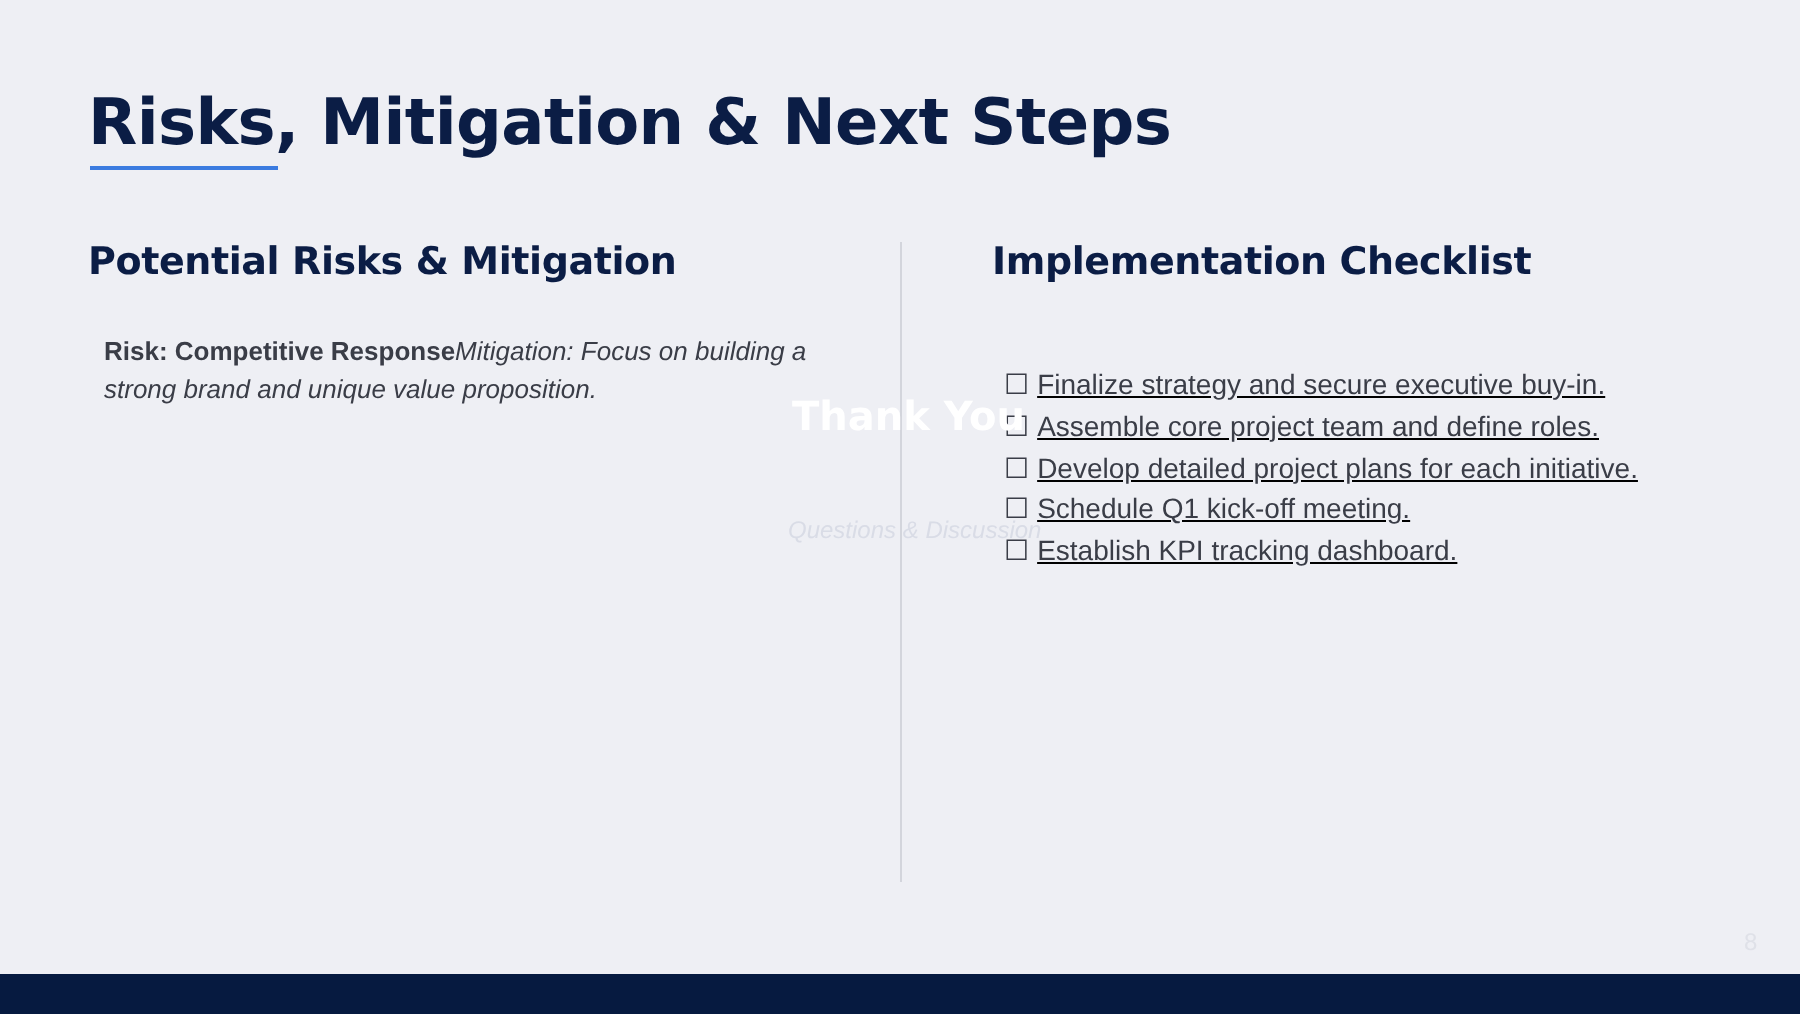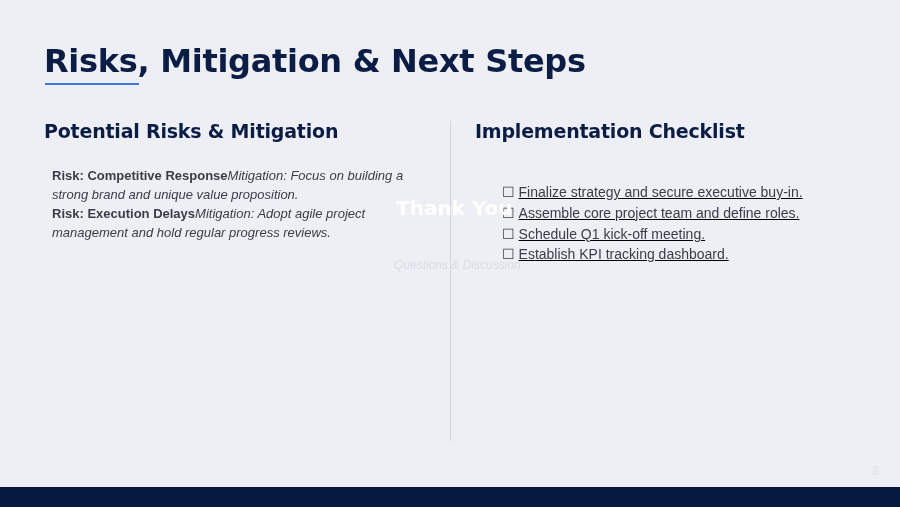--- a/index.html
+++ b/index.html
@@ -4,21 +4,21 @@
 <style>
   html, body { margin:0; padding:0; }
   body { width:900px; height:507px; background:#eeeff4; position:relative; overflow:hidden;
          font-family:"Liberation Sans", sans-serif; }
   .title { position:absolute; left:44px; top:42px; margin:0; font-size:32px; font-weight:700;
            color:#0b1d45; letter-spacing:-0.3px; font-family:"DejaVu Sans", sans-serif; }
   .title-underline { position:absolute; left:45px; top:83px; width:94px; height:2px; background:#3b7be0; }
   .col-heading { position:absolute; top:120px; margin:0; font-size:19px; font-weight:700; color:#0b1d45;
                  font-family:"DejaVu Sans", sans-serif; letter-spacing:-0.2px; }
   .left-heading { left:44px; }
-  .right-heading { left:475px; }
+  .right-heading { left:496px; }
   .divider { position:absolute; left:450px; top:121px; width:1px; height:320px; background:#d3d5dc; }
   .risks { position:absolute; left:52px; top:166px; width:390px; }
   .risk { font-size:13px; line-height:19px; color:#3a3d47; margin-bottom:0; }
   .risk b { font-weight:700; color:#3a3d47; }
   .risk i { font-style:italic; }
   .checklist { position:absolute; left:486px; top:166px; list-style:none; margin:16px; padding:0;text-decoration:underline; }
   .checklist li { font-size:14px; line-height:20.8px; color:#3a3d47; white-space:nowrap; }
   .box { display:inline-block; margin-right:4px; }
   .ghost-title { position:absolute; left:396px; top:196px; font-size:20px; font-weight:700; color:#ffffff;
                  font-family:"DejaVu Sans", sans-serif; white-space:nowrap; z-index:2; }
@@ -34,28 +34,26 @@
   <div class="title-underline"></div>
 
   <h2 class="col-heading left-heading">Potential Risks &amp; Mitigation</h2>
   <div class="divider"></div>
   <h2 class="col-heading right-heading">Implementation Checklist</h2>
 
   <div class="risks">
     <div class="risk">
       <b>Risk: Competitive Response</b><i>Mitigation: Focus on building a strong brand and unique value proposition.</i>
     </div>
-    <div class="risk">
-      <b>Risk: Execution Delays</b><i>Mitigation: Adopt agile project management and hold regular progress reviews.</i>
-    </div>
   </div>
 
   <ul class="checklist">
     <li><span class="box">☐</span><span>Finalize strategy and secure executive buy-in.</span></li>
     <li><span class="box">☐</span><span>Assemble core project team and define roles.</span></li>
+    <li><span class="box">☐</span><span>Develop detailed project plans for each initiative.</span></li>
     <li><span class="box">☐</span><span>Schedule Q1 kick-off meeting.</span></li>
     <li><span class="box">☐</span><span>Establish KPI tracking dashboard.</span></li>
   </ul>
 
   <div class="ghost-title">Thank You</div>
   <div class="ghost-sub">Questions &amp; Discussion</div>
 
   <div class="page-num">8</div>
   <div class="footer-bar"></div>
 </div>

